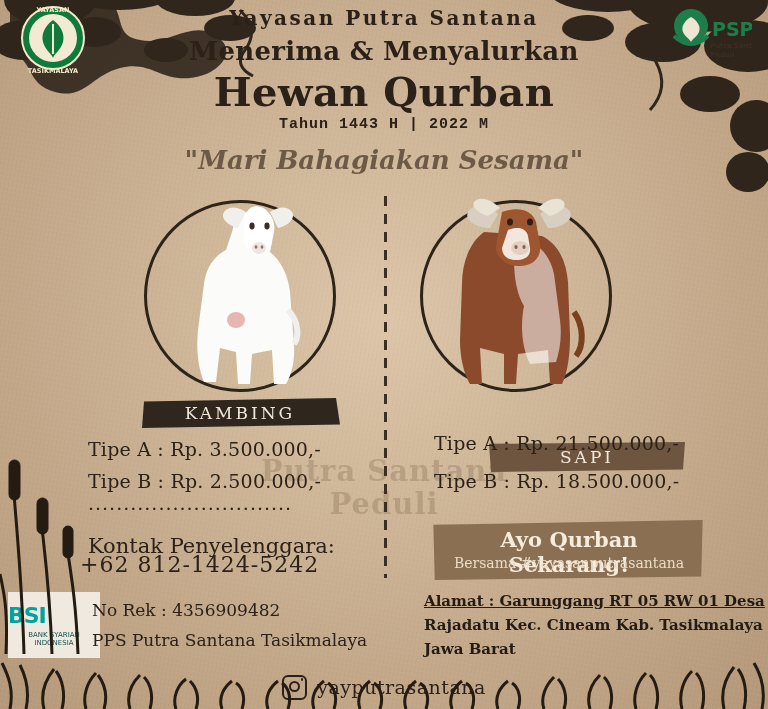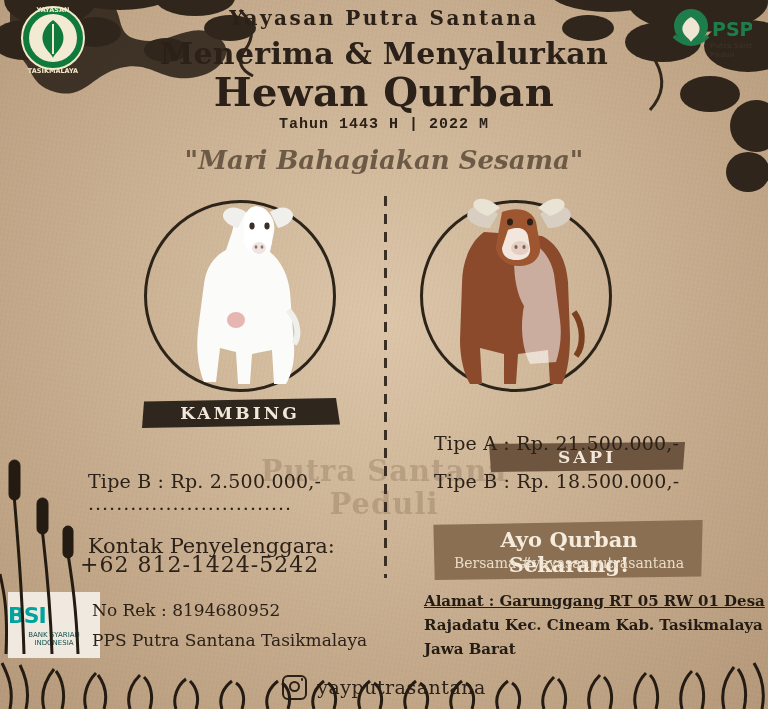--- a/index.html
+++ b/index.html
@@ -32,40 +32,40 @@
     text-align:center;color:rgba(120,95,70,0.28);
     font-family:"DejaVu Serif", serif;font-weight:bold;
     letter-spacing:1px;line-height:1.15;user-select:none;
   }
   #watermark .wm1{font-size:29px;}
   #watermark .wm2{font-size:29px;}
   
   #header{position:absolute;left:0;right:0;top:0;height:190px;}
   .hl{position:absolute;width:100%;text-align:center;color:#2b2118;}
   #org{top:6px;font-family:"DejaVu Serif",serif;font-size:20px;letter-spacing:2.5px;font-weight:bold;}
-  #line2{top:36px;font-family:"DejaVu Serif",serif;font-size:30px;font-weight:bold;letter-spacing:.3px;}
+  #line2{top:36px;font-family:"DejaVu Serif",serif;font-size:26px;font-weight:bold;letter-spacing:.3px;}
   #title{top:68px;font-family:"DejaVu Serif",serif;font-size:40px;font-weight:bold;letter-spacing:.5px;}
   #year{top:116px;font-family:Liberation Mono, monospace;font-size:15px;letter-spacing:1px;font-weight:bold;}
   #slogan{top:145px;font-family:"DejaVu Serif",serif;font-style:italic;font-size:26px;color:#6d5a46;font-weight:bold;}
   
   #logo-left{position:absolute;left:14px;top:4px;width:78px;height:72px;}
   #logo-right{position:absolute;right:16px;top:6px;width:86px;height:62px;}
   
   #divider{
     position:absolute;left:384px;top:196px;width:3px;height:382px;
     background:repeating-linear-gradient(to bottom,#3b2f24 0 10px,transparent 10px 18px);
   }
   
   .ring{position:absolute;border:3px solid #2d2419;border-radius:50%;}
   #ring-goat{left:144px;top:200px;width:186px;height:186px;}
   #ring-cow{left:420px;top:200px;width:186px;height:186px;}
   .animal{position:absolute;}
   
   .banner{position:absolute;height:30px;display:flex;align-items:center;justify-content:center;
-    color:#f2e7d8;font-family:"DejaVu Serif",serif;font-weight:bold;font-size:17px;letter-spacing:3px;}
+    color:#f2e7d8;font-family:"DejaVu Serif",serif;font-weight:normal;font-size:17px;letter-spacing:3px;}
   #banner-kambing{left:140px;top:398px;width:200px;background:#2f271e;
     clip-path:polygon(2% 12%,98% 0%,100% 88%,1% 100%);}
   #banner-sapi{left:487px;top:398px;width:200px;background:#6d5540;
     clip-path:polygon(1% 6%,99% 0%,98% 92%,2% 100%);margin-top:44px;}
   
   .price{position:absolute;font-family:"DejaVu Serif",serif;font-size:19px;color:#2b2118;letter-spacing:.2px;}
   .dots{position:absolute;font-family:"DejaVu Serif",serif;font-size:19px;color:#2b2118;letter-spacing:1px;}
   
   #contact-label{position:absolute;left:88px;top:518px;font-family:"DejaVu Serif",serif;font-size:21px;color:#2b2118;margin-top:16px;}
   #contact-phone{position:absolute;left:80px;top:552px;font-family:"DejaVu Serif",serif;font-size:22px;color:#2b2118;letter-spacing:1px;}
@@ -203,20 +203,23 @@
     </g>
   </svg>
 
   <div class="banner" id="banner-kambing">
     <span>KAMBING</span>
   </div>
   <div class="banner" id="banner-sapi">
     <span>SAPI</span>
   </div>
 
+  <div class="price" style="left:88px;top:438px;">
+    <span>Tipe A</span><span> : </span><span>Rp. 3.500.000,-</span>
+  </div>
   <div class="price" style="left:88px;top:470px;">
     <span>Tipe B</span><span> : </span><span>Rp. 2.500.000,-</span>
   </div>
   <div class="dots" style="left:88px;top:492px;">.............................</div>
 
   <div class="price" style="left:434px;top:432px;">
     <span>Tipe A</span><span> : </span><span>Rp. 21.500.000,-</span>
   </div>
   <div class="price" style="left:434px;top:470px;">
     <span>Tipe B</span><span> : </span><span>Rp. 18.500.000,-</span>
@@ -230,21 +233,21 @@
   <div id="cta-sub">Bersama #yayasanputrasantana</div>
 
   <div class="addr" style="top:592px;text-decoration:underline;">Alamat : Garunggang RT 05 RW 01 Desa</div>
   <div class="addr" style="top:616px;">Rajadatu Kec. Cineam  Kab. Tasikmalaya</div>
   <div class="addr" style="top:640px;">Jawa Barat</div>
 
   <div id="bsi">
     <div id="bsi-name">BSI</div>
     <div id="bsi-sub">BANK SYARIAH INDONESIA</div>
   </div>
-  <div id="rek">No Rek : 8194680952</div>
+  <div id="rek">No Rek : 4356909482</div>
   <div id="rekname">PPS Putra Santana Tasikmalaya</div>
 
   <div id="ig">
     <div id="ig-icon"></div>
     <div id="ig-handle">yayputrasantana</div>
   </div>
 
   <svg id="cattail" viewBox="0 0 120 230">
     <g stroke="#241b13" fill="#241b13">
       <path d="M24 230 C22 160 18 120 14 70" stroke-width="3" fill="none"></path>

